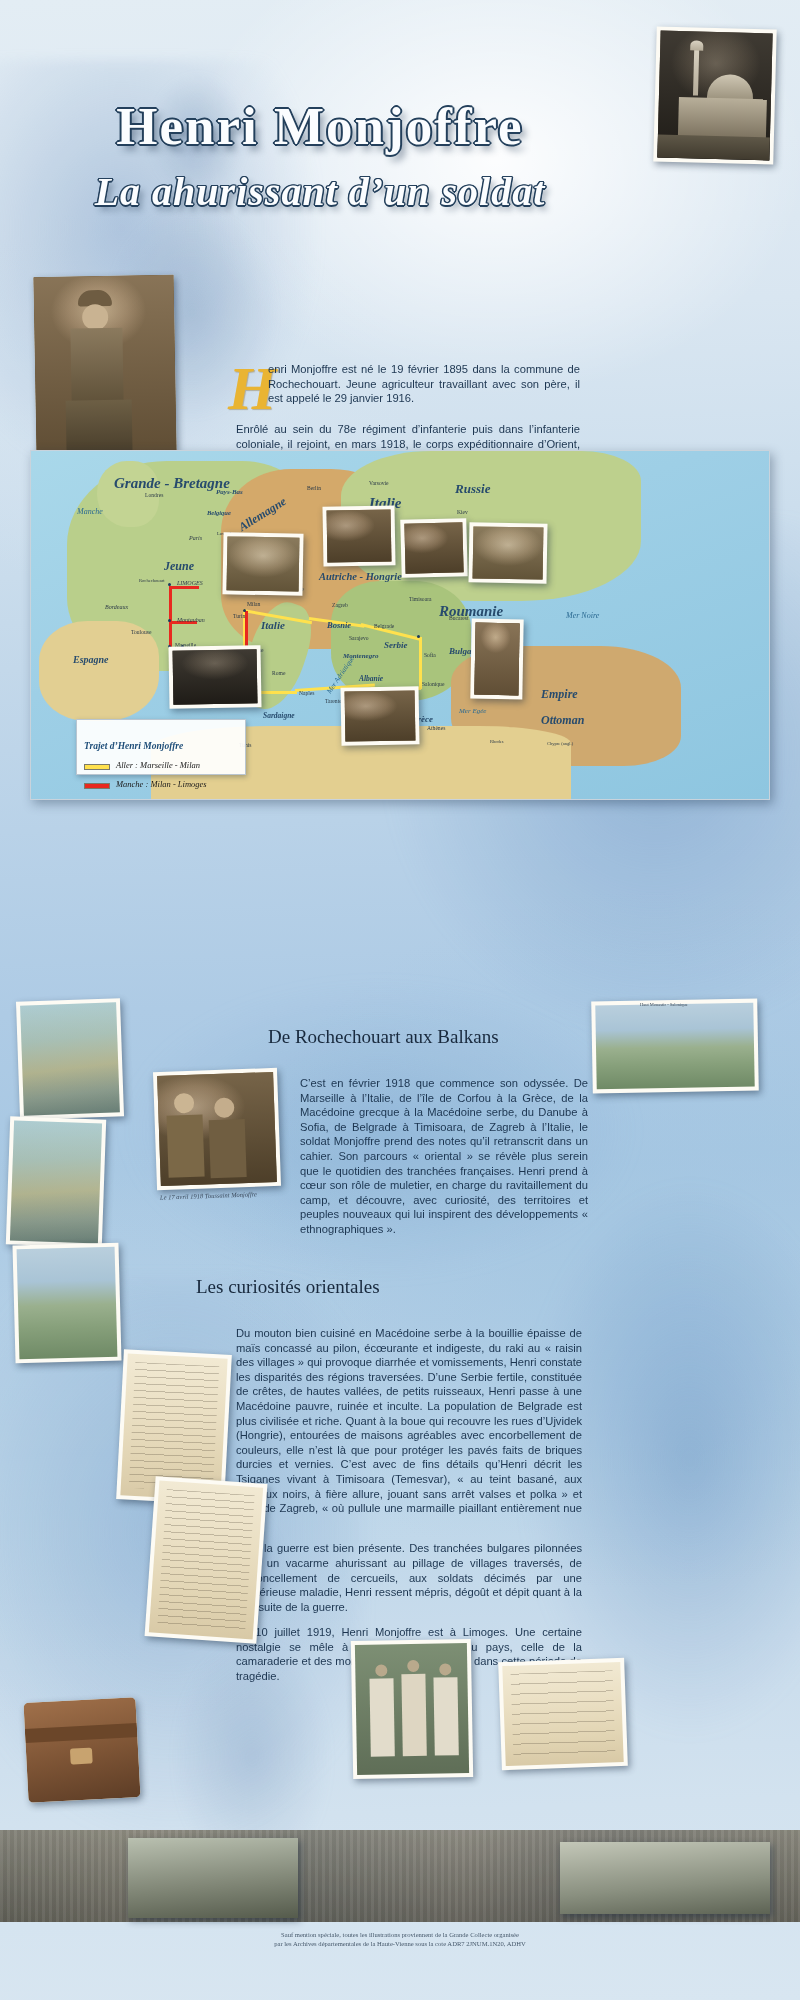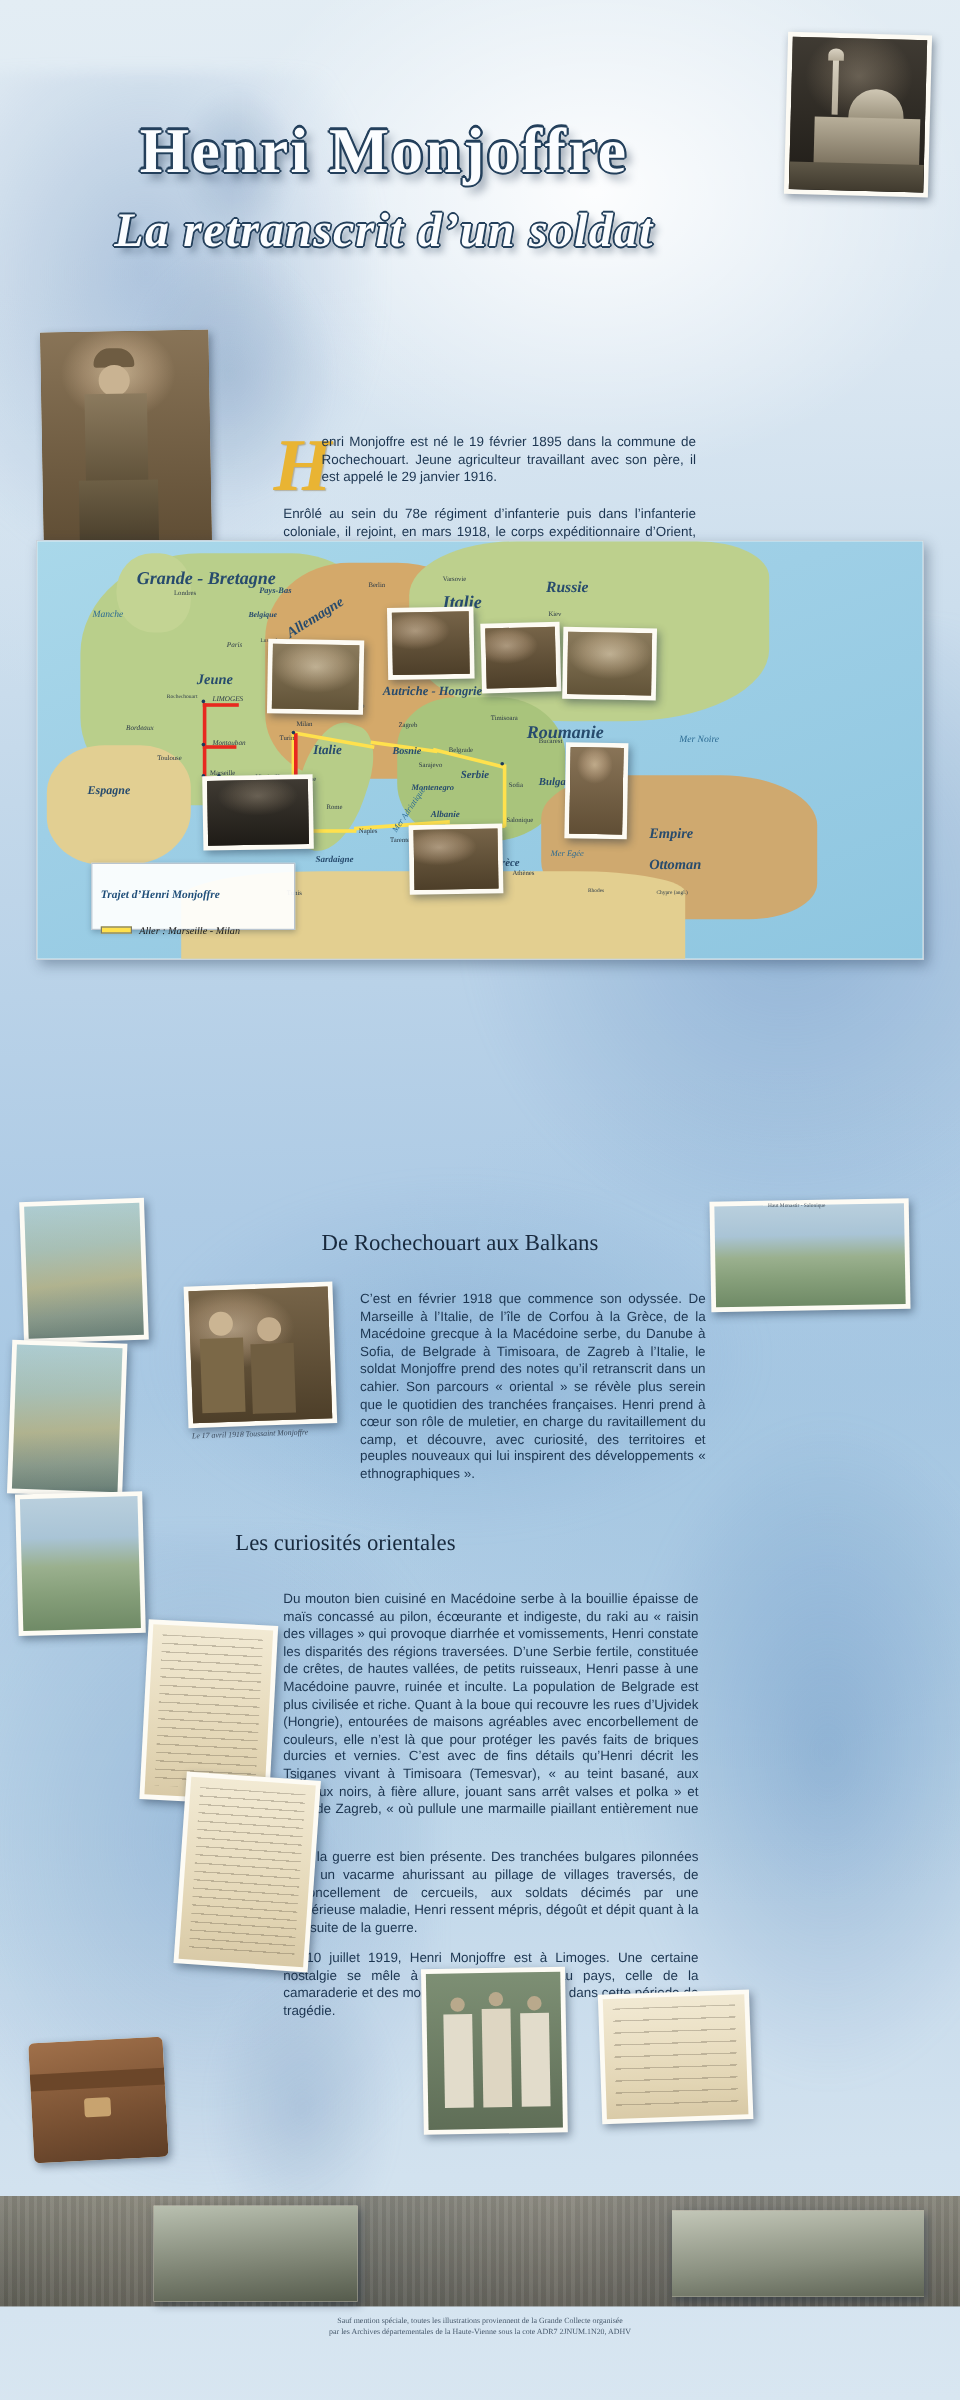--- a/index.html
+++ b/index.html
@@ -210,21 +210,21 @@
     padding: 21px 7px;
   }
   .legend-title {
     font-family: "Liberation Serif", serif;
     font-style: italic;
     font-weight: 700;
     font-size: 9.5px;
     color: #1f4e79;
     margin-bottom: 4px;
   }
-  .legend-row { display: flex; align-items: center; gap: 6px; margin-top: 19px; }
+  .legend-row { display: flex; align-items: flex-end; gap: 6px; margin-top: 9px; }
   .legend-swatch {
     width: 26px; height: 6px;
     border: 1px solid #7a7a6a;
   }
   .legend-label {
     font-family: "Liberation Serif", serif;
     font-style: italic;
     font-size: 8.5px;
     color: #1a1a1a;
   }
@@ -339,21 +339,21 @@
   <div class="wash wash-a"></div>
   <div class="wash wash-b"></div>
   <div class="wash wash-c"></div>
   <div class="wash wash-d"></div>
   <div class="wash wash-e"></div>
   <div class="ghost-portrait"></div>
   <div class="ghost-portrait2"></div>
 
   <div class="header">
     <div class="title-main">Henri Monjoffre</div>
-    <div class="title-sub">La retranscrit d’un soldat</div>
+    <div class="title-sub">La ahurissant d’un soldat</div>
   </div>
 
   <div class="photo photo-white" style="left:655px; top:28px; width:120px; height:135px; transform:rotate(1.5deg);">
     <div class="photo-inner dark-photo">
       <div class="minaret" style="left:34px; top:16px; width:5px; height:48px;"></div>
       <div class="minaret" style="left:30px; top:9px; width:13px; height:10px; border-radius:50% 50% 0 0;"></div>
       <div style="position:absolute; left:48px; top:42px; width:46px; height:26px; background:linear-gradient(180deg,#cfc7b4,#9a917c); border-radius:46px 46px 0 0;"></div>
       <div style="position:absolute; left:20px; top:66px; width:88px; height:42px; background:linear-gradient(180deg,#b8af9a,#796f5c);"></div>
       <div style="position:absolute; left:0; top:104px; width:112px; height:23px; background:linear-gradient(180deg,#5f5848,#403a2e);"></div>
     </div>

